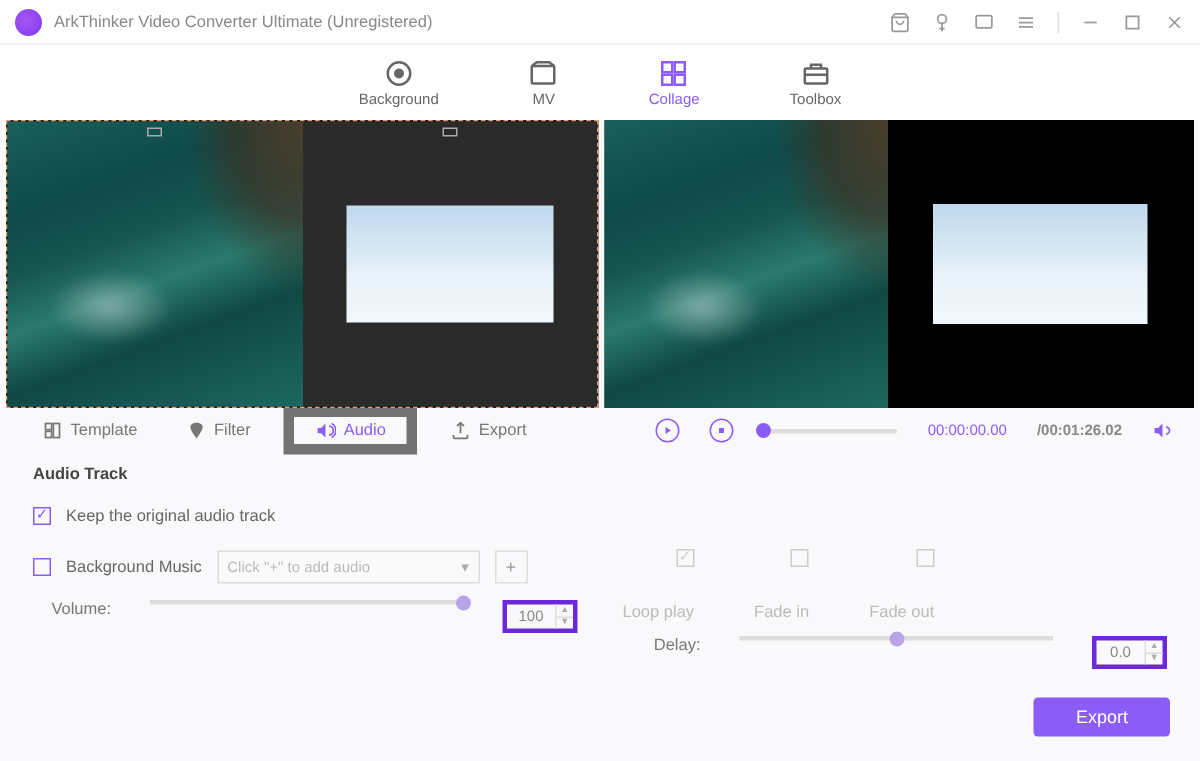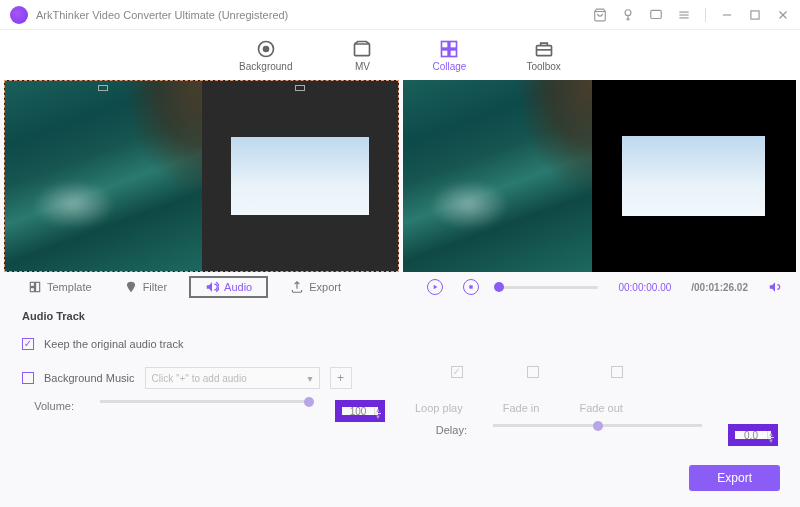--- a/index.html
+++ b/index.html
@@ -28,21 +28,21 @@
 .ocean::before { content:''; position:absolute; top:0; right:0; width:40%; height:60%; background: radial-gradient(ellipse at top right, rgba(80,60,40,0.9), rgba(60,50,35,0.7) 40%, transparent 70%); }
 .ocean::after { content:''; position:absolute; bottom:20%; left:10%; width:50%; height:30%; background: radial-gradient(ellipse, rgba(255,255,255,0.4), transparent 60%); filter: blur(3px); }
 .handle { position:absolute; top:4px; left:50%; transform:translateX(-50%); width:10px; height:6px; border:1px solid #aaa; }
 .sky { width: 70%; aspect-ratio: 16/9; background: linear-gradient(180deg, #bfd9ee 0%, #d8e9f5 40%, #e8f2f9 60%, #f2f8fc 100%); }
 .panel-right .clip-a { flex: 0 0 48%; }
 .panel-right .clip-b { flex: 1; background: #000; }
 
 .controls-row { height: 24px; display: flex; align-items: center; padding: 6px 18px 0 18px; gap: 6px; }
 .subtabs { display: flex; gap: 12px; }
 .stab { display: flex; align-items: center; gap: 5px; padding: 3px 10px; cursor: pointer; color: #777; font-size: 11px; }
-.stab.active { color: #8b5cf6; border: 2px solid #737373; padding: 2px 14px; }
+.stab.active { color: #8b5cf6; border: 7px solid #737373; padding: 2px 14px; }
 .stab-icon { width: 14px; height: 14px; display:flex; align-items:center; justify-content:center; }
 .stab-icon svg { width:14px; height:14px; }
 .preview-ctrl { display: flex; align-items: center; gap: 20px; margin-left: 70px; flex:1; }
 .pc-btn { width: 16px; height: 16px; border: 1.5px solid #8b5cf6; border-radius: 50%; display:flex; align-items:center; justify-content:center; cursor:pointer; color:#8b5cf6; }
 .pc-btn svg { width:8px; height:8px; }
 .timeline { flex: 1; height: 3px; background: #ddd; border-radius: 2px; position: relative; }
 .timeline-dot { position:absolute; left:0; top:50%; transform:translate(-50%,-50%); width:10px; height:10px; border-radius:50%; background:#8b5cf6; }
 .time-text { font-size: 10px; color:#8b5cf6; }
 .time-total { color:#888;font-weight:bold; }
 .vol-icon { color:#8b5cf6; width:14px; height:14px; }
@@ -59,21 +59,21 @@
 .combo { flex: 0 0 175px; height: 22px; border: 1px solid #ddd; background:#fafafa; display:flex; align-items:center; padding:0 6px; color:#bbb; font-size:10px; position:relative; }
 .combo::after { content:'▾'; position:absolute; right:6px; color:#aaa; }
 .plus-btn { width:22px; height:22px; border:1px solid #ddd; display:flex; align-items:center; justify-content:center; color:#999; cursor:pointer; }
 .ap-two-col { display: flex; gap: 30px; }
 .ap-col { flex: 1; }
 .chk-group { display:inline-flex; align-items:flex-end; gap:24px; margin-right: 30px; flex-direction: column; }
 .slider-row { display:flex; align-items:flex-start; gap:26px; }
 .slider-label { font-size:11px; color:#777; width:52px; text-align:right; }
 .slider { flex:1; height:3px; background:#ddd; position:relative; }
 .slider-dot { position:absolute; top:50%; transform:translate(-50%,-50%); width:10px; height:10px; border-radius:50%; background:#b8a5e8; }
-.spin { width:50px; height:22px; border:7px solid #6d28d9; display:flex; }
+.spin { width:50px; height:22px; border:3px solid #6d28d9; display:flex; }
 .spin input { border:none; width:32px; text-align:center; font-size:10px; color:#888; outline:none; background:transparent; }
 .spin-btns { width:16px; display:flex; flex-direction:column; border-left:1px solid #ddd; }
 .spin-btns div { flex:1; display:flex; align-items:center; justify-content:center; font-size:6px; color:#aaa; cursor:pointer; }
 .spin-btns div:first-child { border-bottom:1px solid #ddd; }
 
 .footer { position: absolute; bottom: 16px; right: 20px; }
 .export-btn { background: #8b5cf6; color: #fff; border: none; padding: 6px 28px; border-radius: 3px; font-size: 12px; cursor: pointer; }
 </style>
 </head>
 <body>

